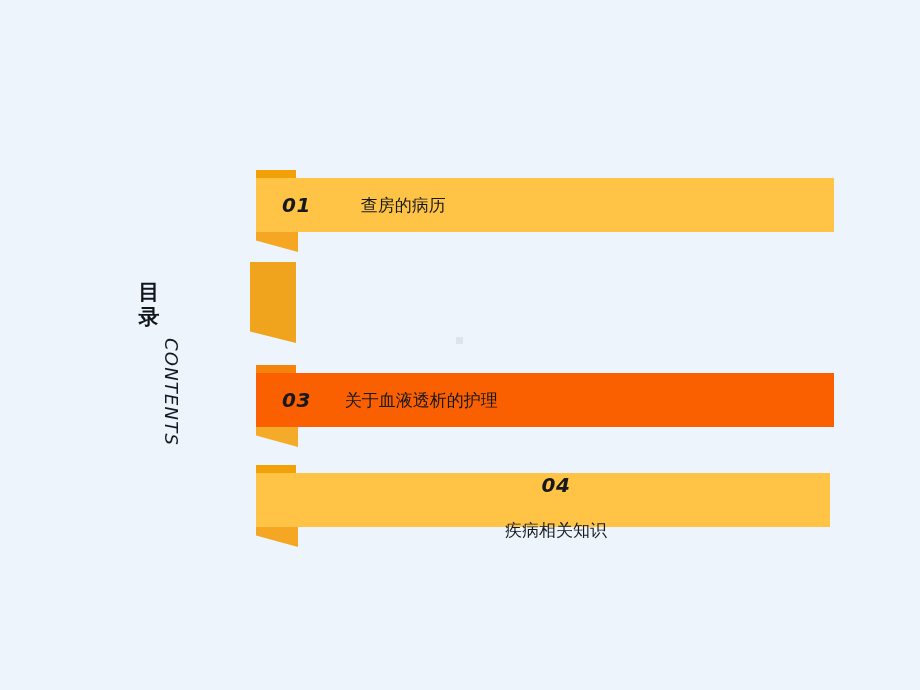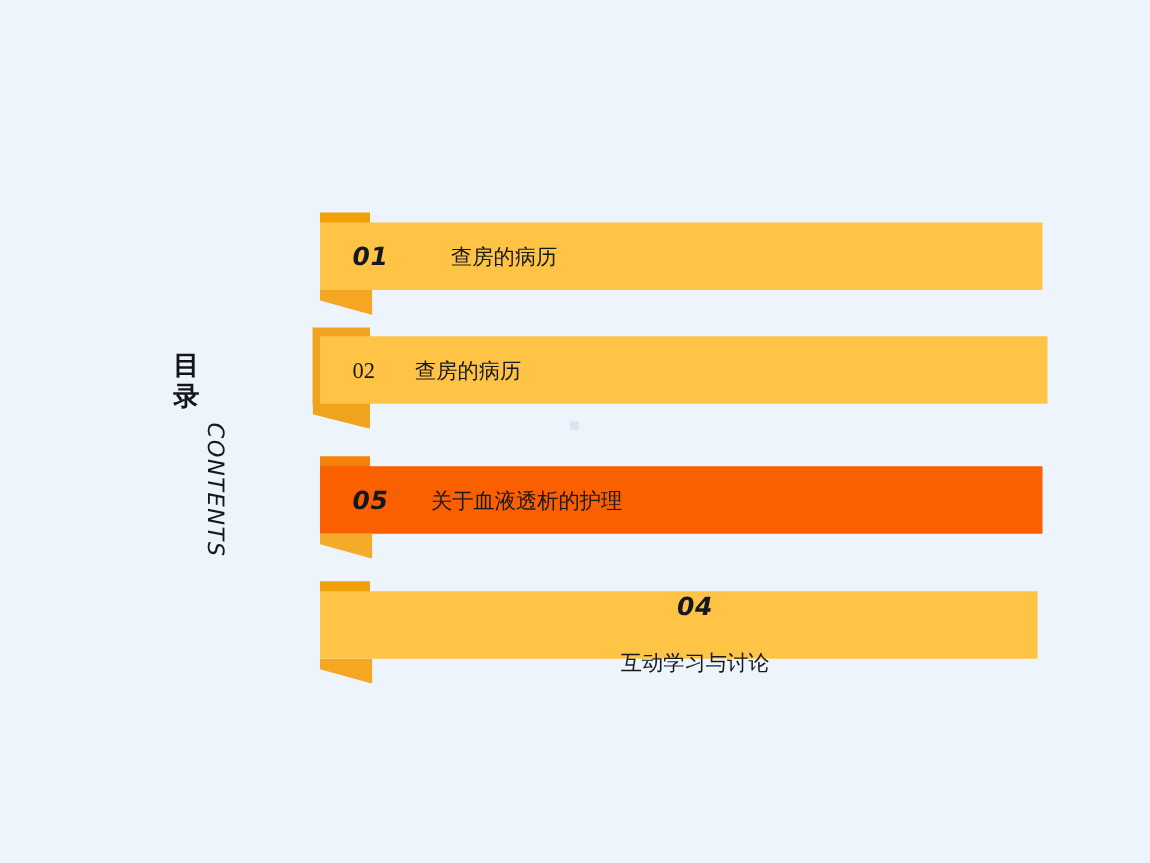--- a/index.html
+++ b/index.html
@@ -170,40 +170,36 @@
     <div class="tab"></div>
     <div class="bar" id="bar-0" style="width:552px; padding-left:26px; gap:50px;">
       <span class="num">01</span>
       <span class="label">查房的病历</span>
     </div>
     <div class="tail" style="top:62px;"></div>
   </div>
 
   <div class="row" id="row-1" style="left:250px; top:259px; width:570px; height:84px;">
     <div class="backplate"></div>
-    <div class="bar" id="bar-1" style="width:556px; top:10px; padding-left:26px; gap:32px;">
-      <span class="num serif">02</span>
-      <span class="label">查房的病历</span>
-    </div>
     <div class="tail" style="top:64px; left:0px; width:46px; background:#f0a31c;"></div>
   </div>
 
   <div class="row" id="row-2" style="left:250px; top:365px; width:565px; height:84px;">
     <div class="tab" style="background:#f5820a;"></div>
     <div class="bar" id="bar-2" style="width:552px; background:#fa5f00; padding-left:26px; gap:34px;">
-      <span class="num">05</span>
+      <span class="num">03</span>
       <span class="label">关于血液透析的护理</span>
     </div>
     <div class="tail" style="top:62px; background:#f5ab2a;"></div>
   </div>
 
   <div class="row" id="row-3" style="left:250px; top:465px; width:560px; height:84px;">
     <div class="tab"></div>
     <div class="bar" id="bar-3" style="width:548px; padding-left:26px; gap:22px;flex-direction:column;">
       <span class="num">04</span>
-      <span class="label">互动学习与讨论</span>
+      <span class="label">疾病相关知识</span>
     </div>
     <div class="tail" style="top:62px;"></div>
   </div>
 
   <div id="artifact"></div>
 
 </div>
 
 </body></html>

